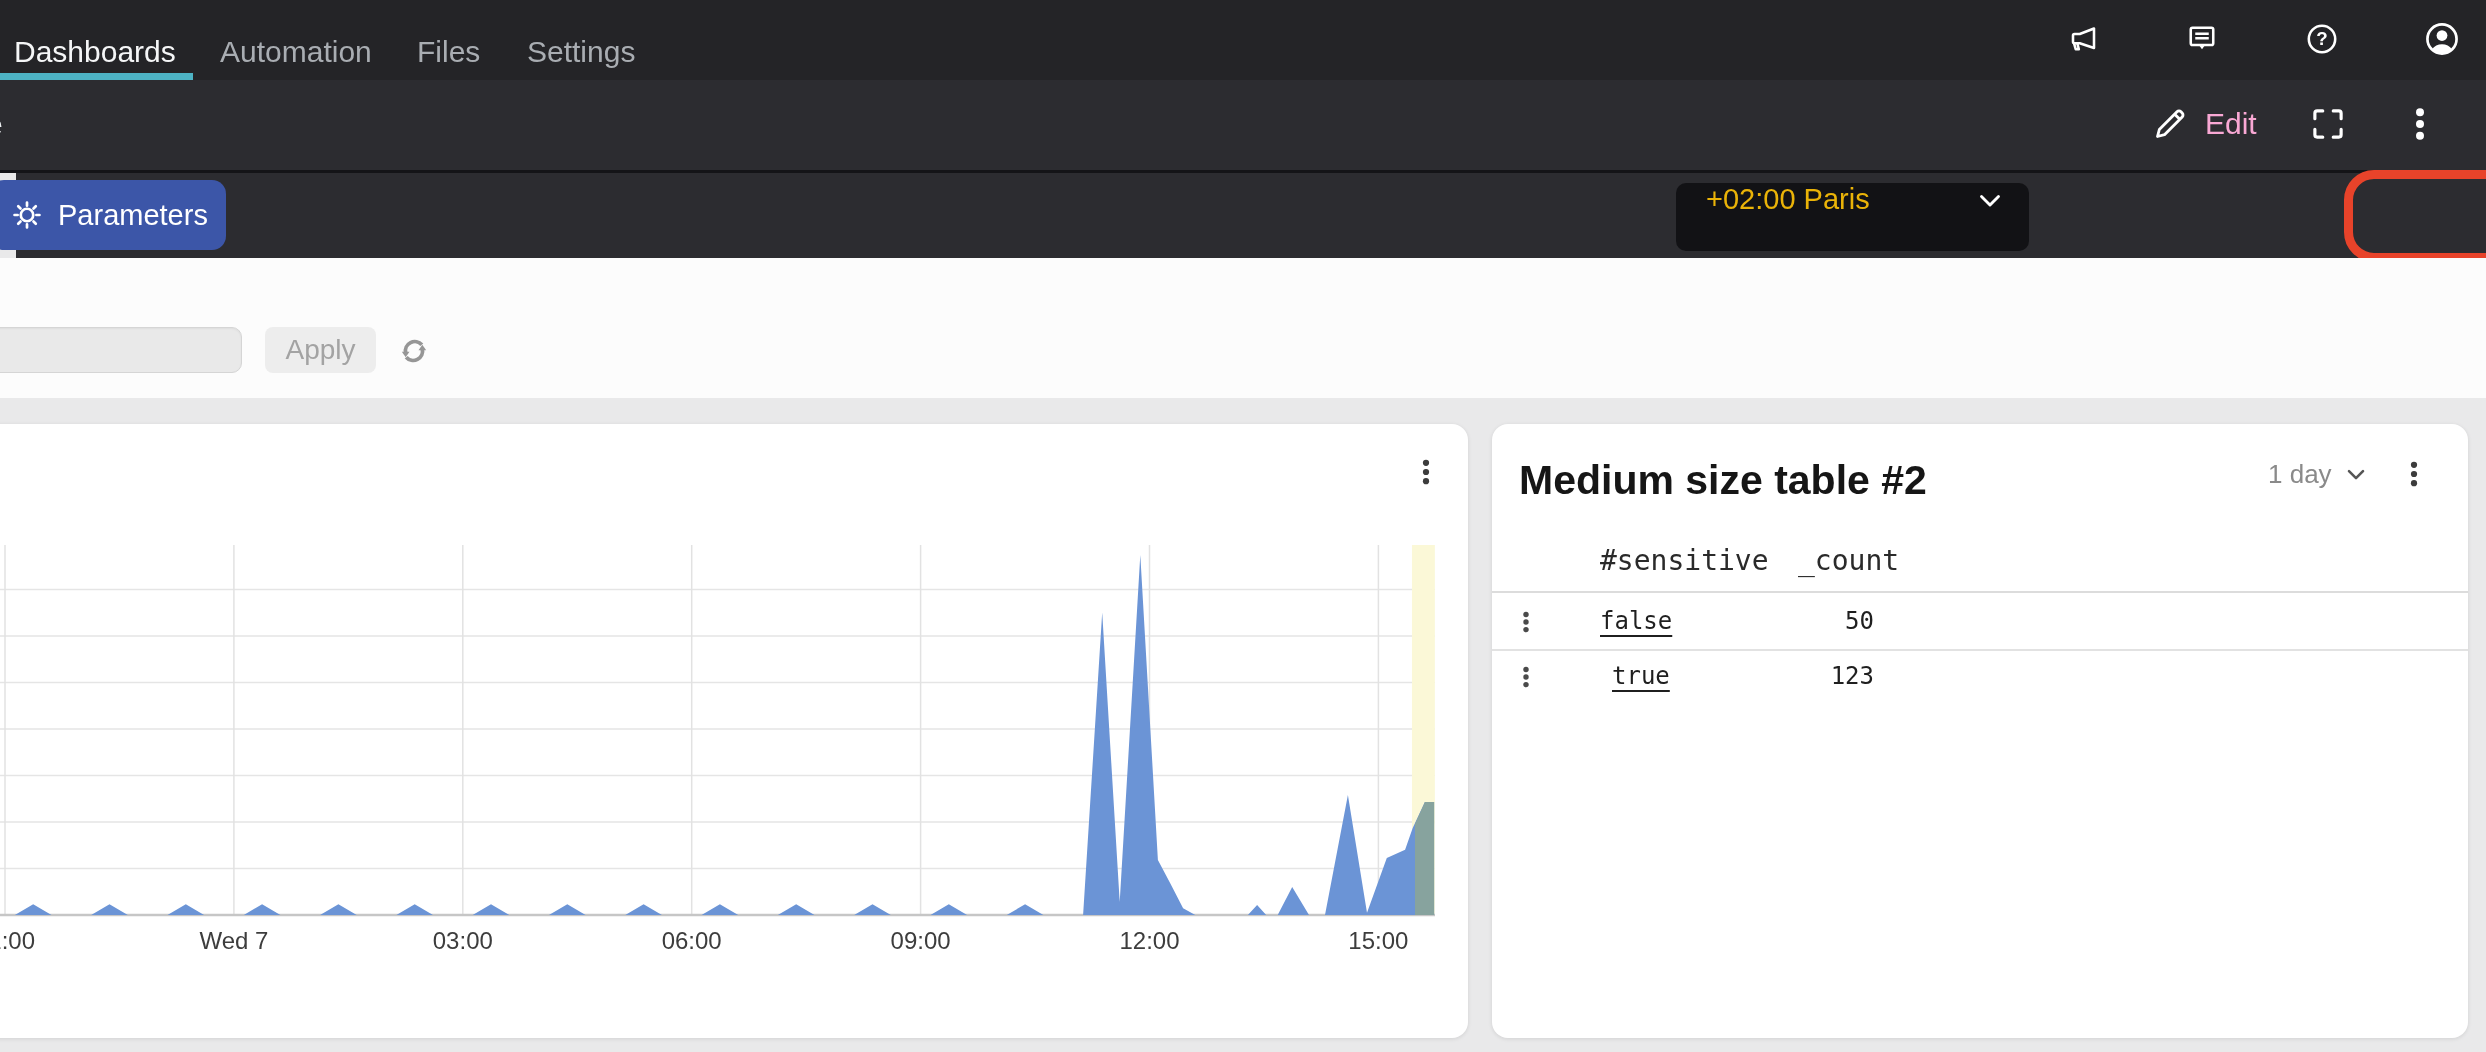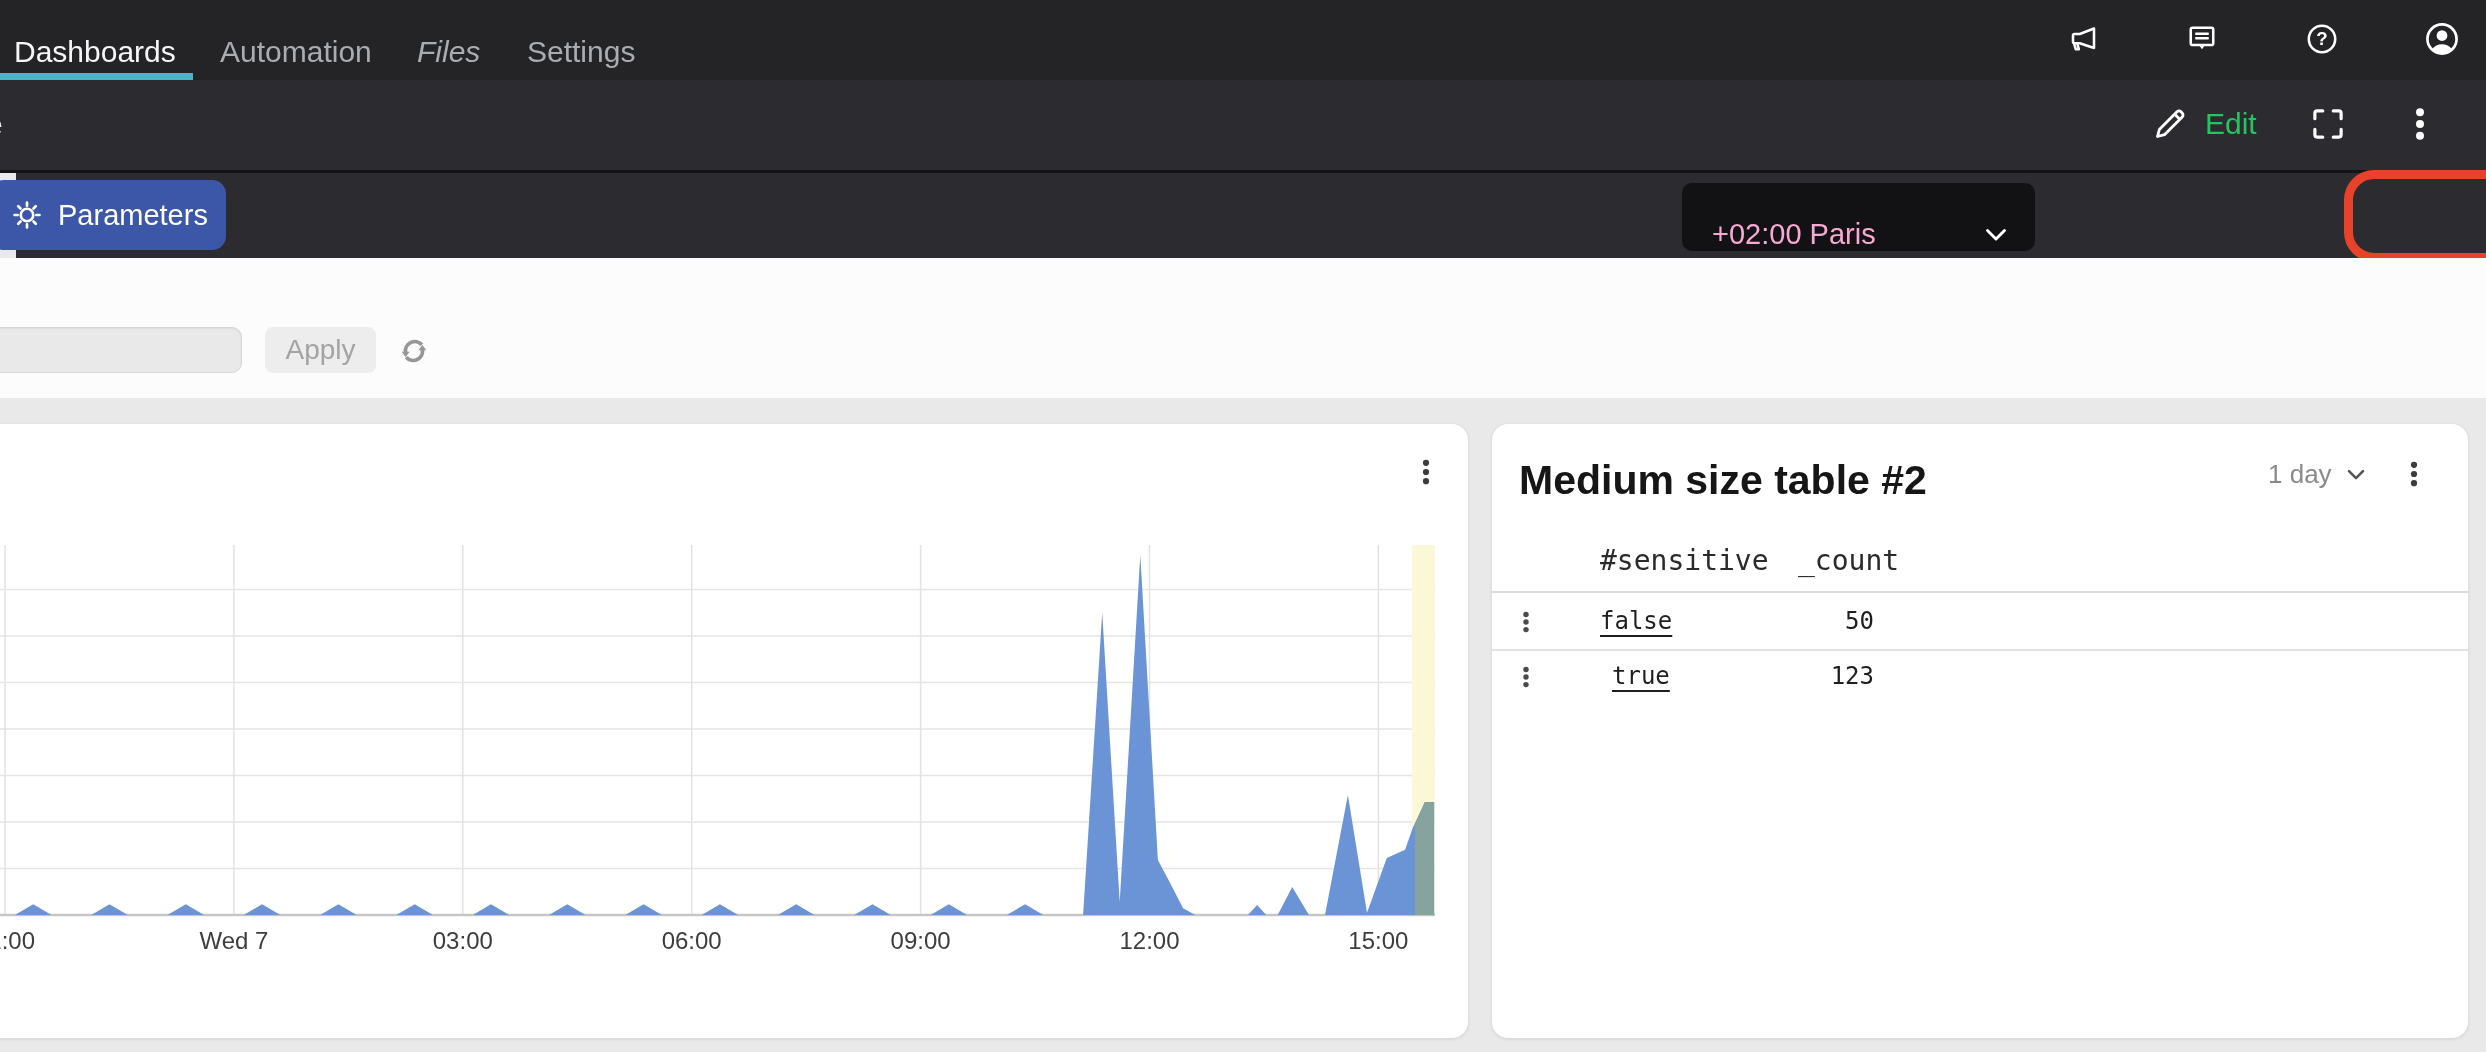--- a/index.html
+++ b/index.html
@@ -11,29 +11,29 @@
   
   .topnav{left:0;top:0;width:2486px;height:80px;background:#242427;}
   .nav-item{top:0;height:80px;display:flex;align-items:center;font-size:30px;color:#a9adb2;cursor:pointer;margin-top:12px;}
   .nav-item.active{color:#f5f6f7;}
   .nav-underline{left:0;bottom:0;width:193px;height:7px;background:#4db3c4;}
   .icon-btn{width:48px;height:48px;display:flex;align-items:center;justify-content:center;cursor:pointer;}
 
   
   .titlebar{left:0;top:80px;width:2486px;height:90px;background:#2c2c30;border-bottom:3px solid #141417;}
   .trunc-title{left:-14px;top:0;height:90px;display:flex;align-items:center;color:#eceff1;font-size:30px;}
-  .edit-label{color:#22c55e;font-size:30px;}
+  .edit-label{color:#f9a8d4;font-size:30px;}
 
   
   .toolbar{left:16px;top:173px;width:2486px;height:85px;background:#2c2c30;}
   .param-btn{left:-26px;top:7px;width:236px;height:70px;background:#3c56a8;border-radius:14px;
              display:flex;align-items:center;color:#fff;font-size:29px;padding-left:20px;box-sizing:border-box;cursor:pointer;}
   .tz-select{left:1660px;top:10px;width:353px;height:68px;background:#121215;border-radius:10px;
-             display:flex;align-items:flex-end;color:#f9a8d4;font-size:29px;padding:0 22px 0 30px;box-sizing:border-box;
-             justify-content:space-between;cursor:pointer;margin-left:6px;}
+             display:flex;align-items:flex-start;color:#eab308;font-size:29px;padding:0 22px 0 30px;box-sizing:border-box;
+             justify-content:space-between;cursor:pointer;}
   .toggle{left:2050px;top:195px;width:78px;height:44px;border-radius:22px;background:#83858f;cursor:pointer;}
   .toggle .knob{position:absolute;left:4px;top:4px;width:36px;height:36px;border-radius:50%;background:#fff;
                 display:flex;align-items:center;justify-content:center;}
   .shared-label{left:2147px;color:#9da0aa;font-size:29px;}
   .live-check{left:2372px;top:198px;width:34px;height:34px;box-sizing:border-box;background:#a9c6f3;
               border:4px solid #5274d4;border-radius:6px;display:flex;align-items:center;justify-content:center;cursor:pointer;}
   .live-label{left:2419px;color:#fff;font-size:30px;}
   .annotation{left:2344px;top:170px;width:230px;height:92px;border:9px solid #e8432a;border-radius:30px;box-sizing:border-box;}
   .v-center-toolbar{top:173px;height:85px;display:flex;align-items:center;}
 
@@ -70,21 +70,21 @@
 </head>
 <body>
 
 <div id="root">
 
   <div class="abs topnav">
     <div id="nav-items">
         <div class="abs nav-item active" style="left: 14px;">Dashboards</div>
         <div class="abs nav-underline" style="background: rgb(77, 179, 196);"></div>
         <div class="abs nav-item" style="left: 220px;">Automation</div>
-        <div class="abs nav-item" style="left: 417px; font-style: italic;">Files</div>
+        <div class="abs nav-item" style="left: 417px;">Files</div>
         <div class="abs nav-item" style="left: 527px;">Settings</div>
       </div>
 
     <div class="abs icon-btn" style="left:2058px;top:15px;">
       <svg width="36" height="36" viewBox="0 0 24 24" fill="none" stroke="#fff" stroke-width="1.7" stroke-linejoin="round">
         <path d="M20 5v13l-9.5-3.2H7a1 1 0 0 1-1-1V9.7a1 1 0 0 1 1-1h3.5L20 5z"></path>
         <path d="M6.6 14.6l1.2 4.2h2.1l-1.1-4.2"></path>
       </svg>
     </div>
     <div class="abs icon-btn" style="left:2178px;top:15px;">

